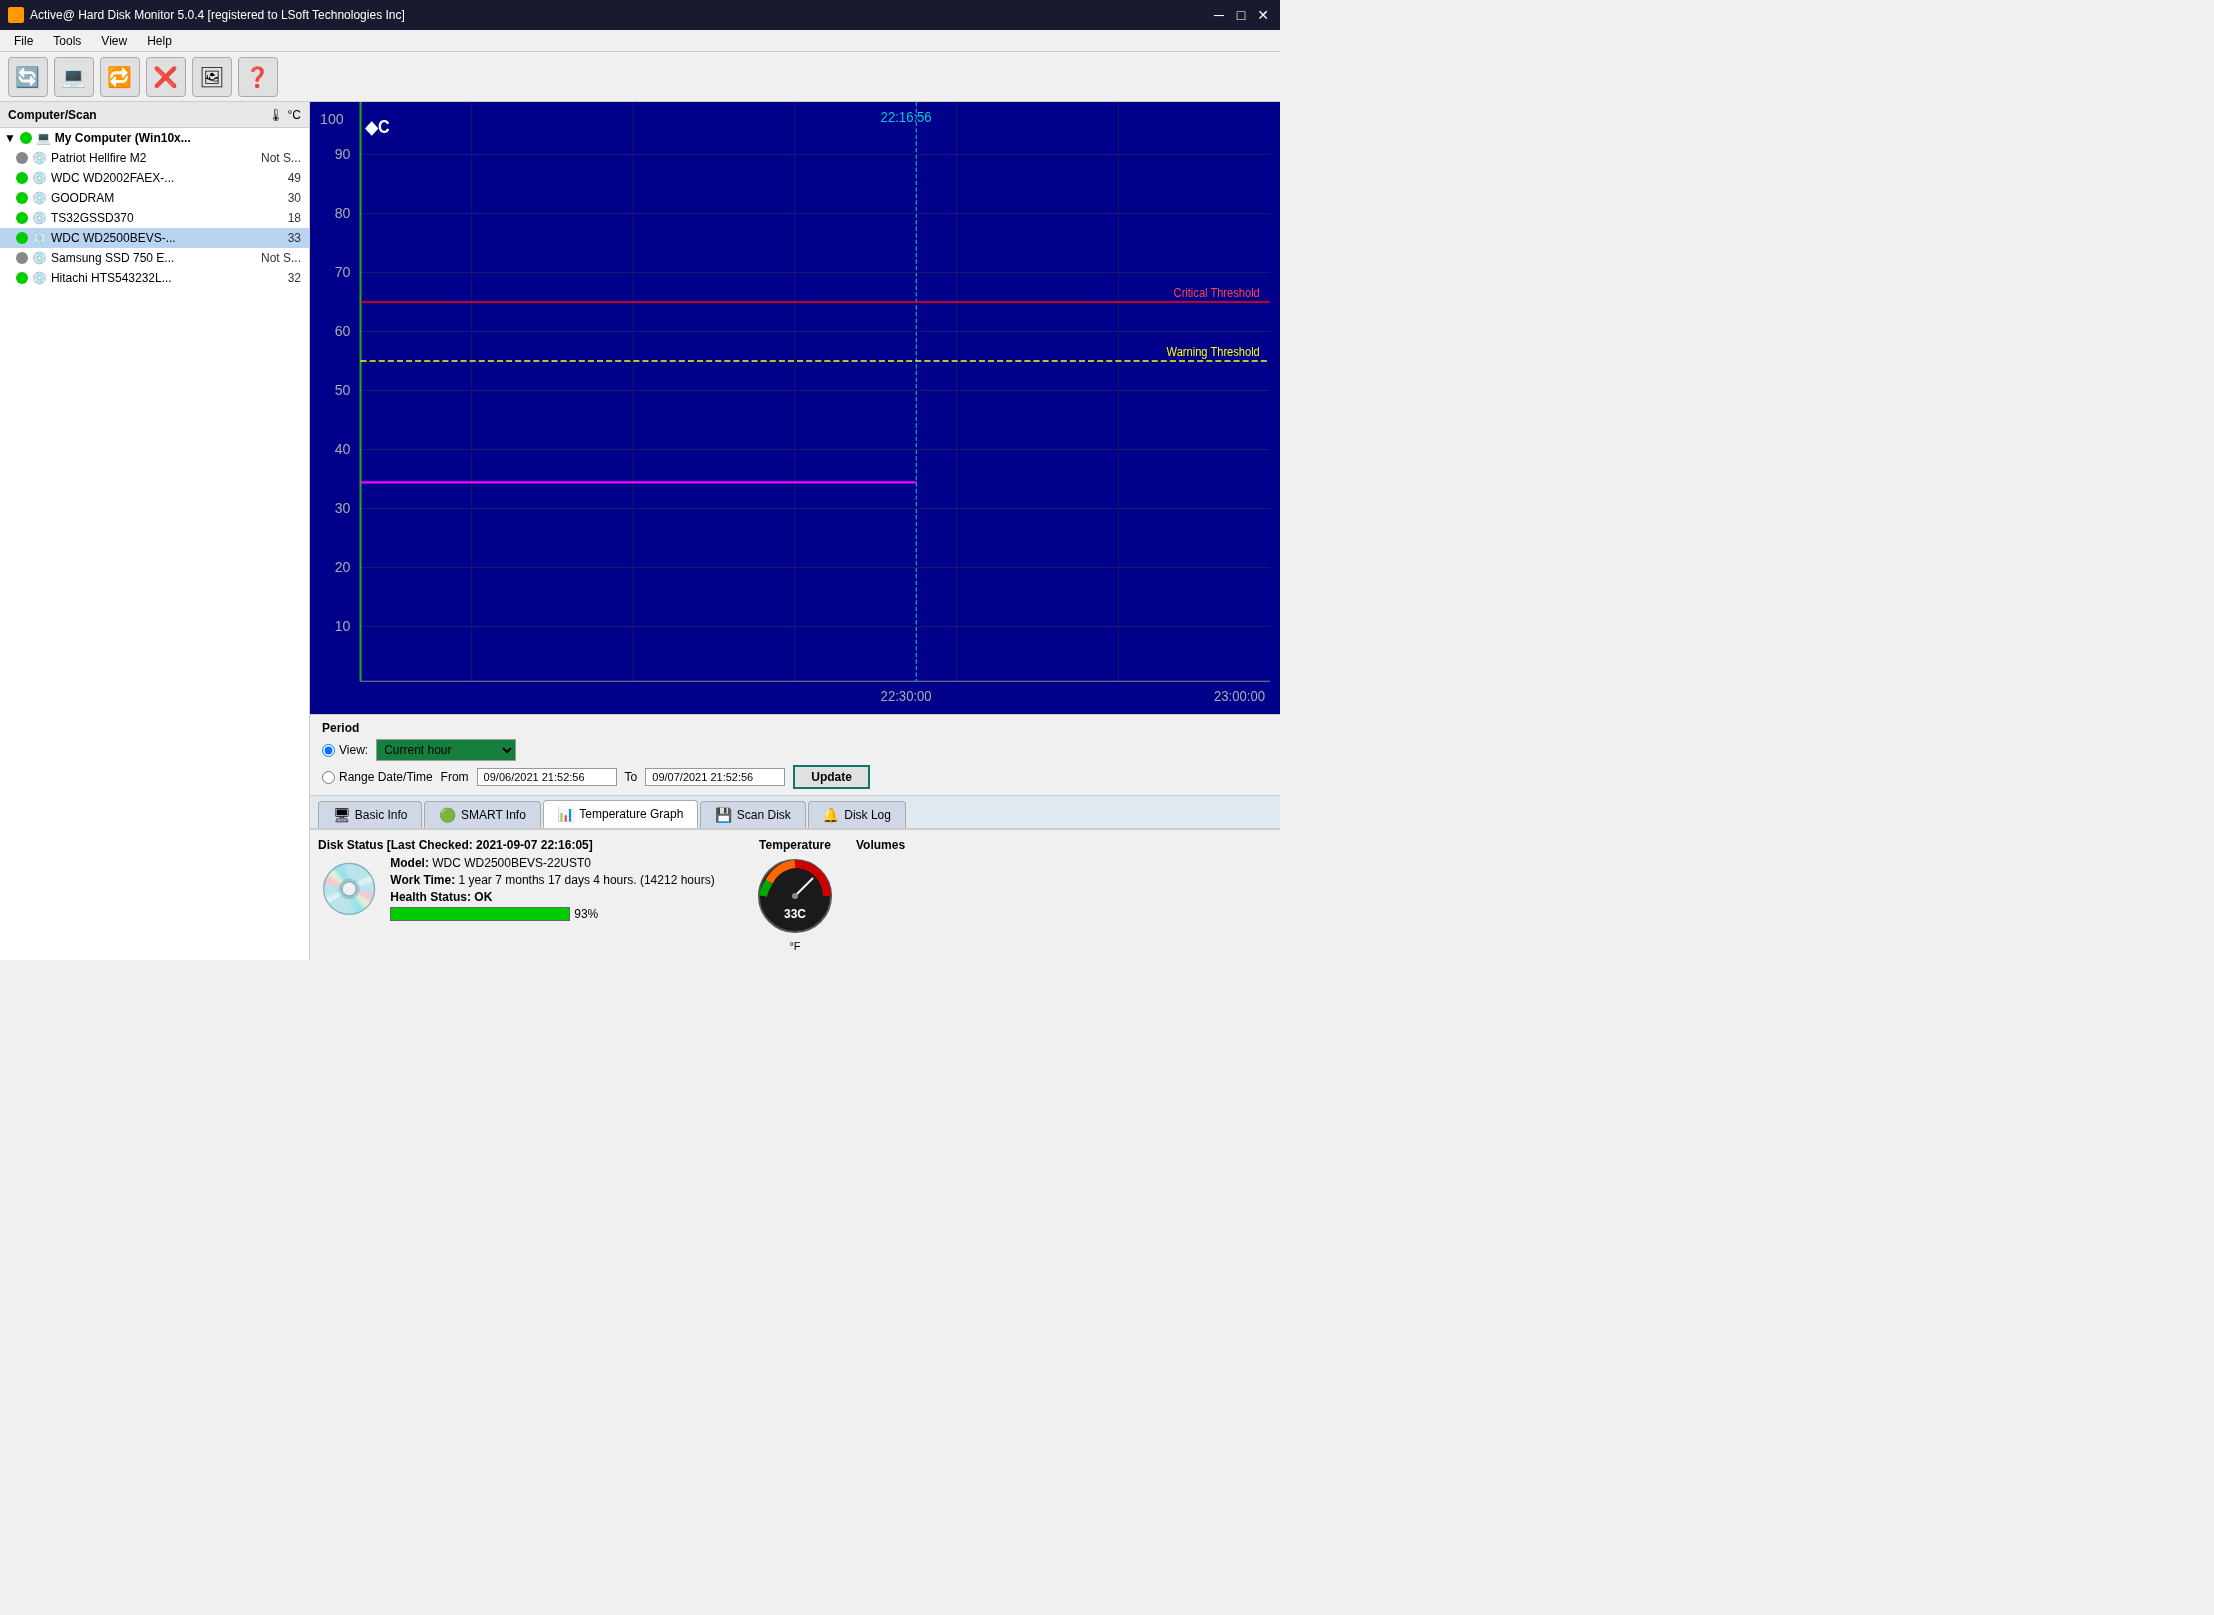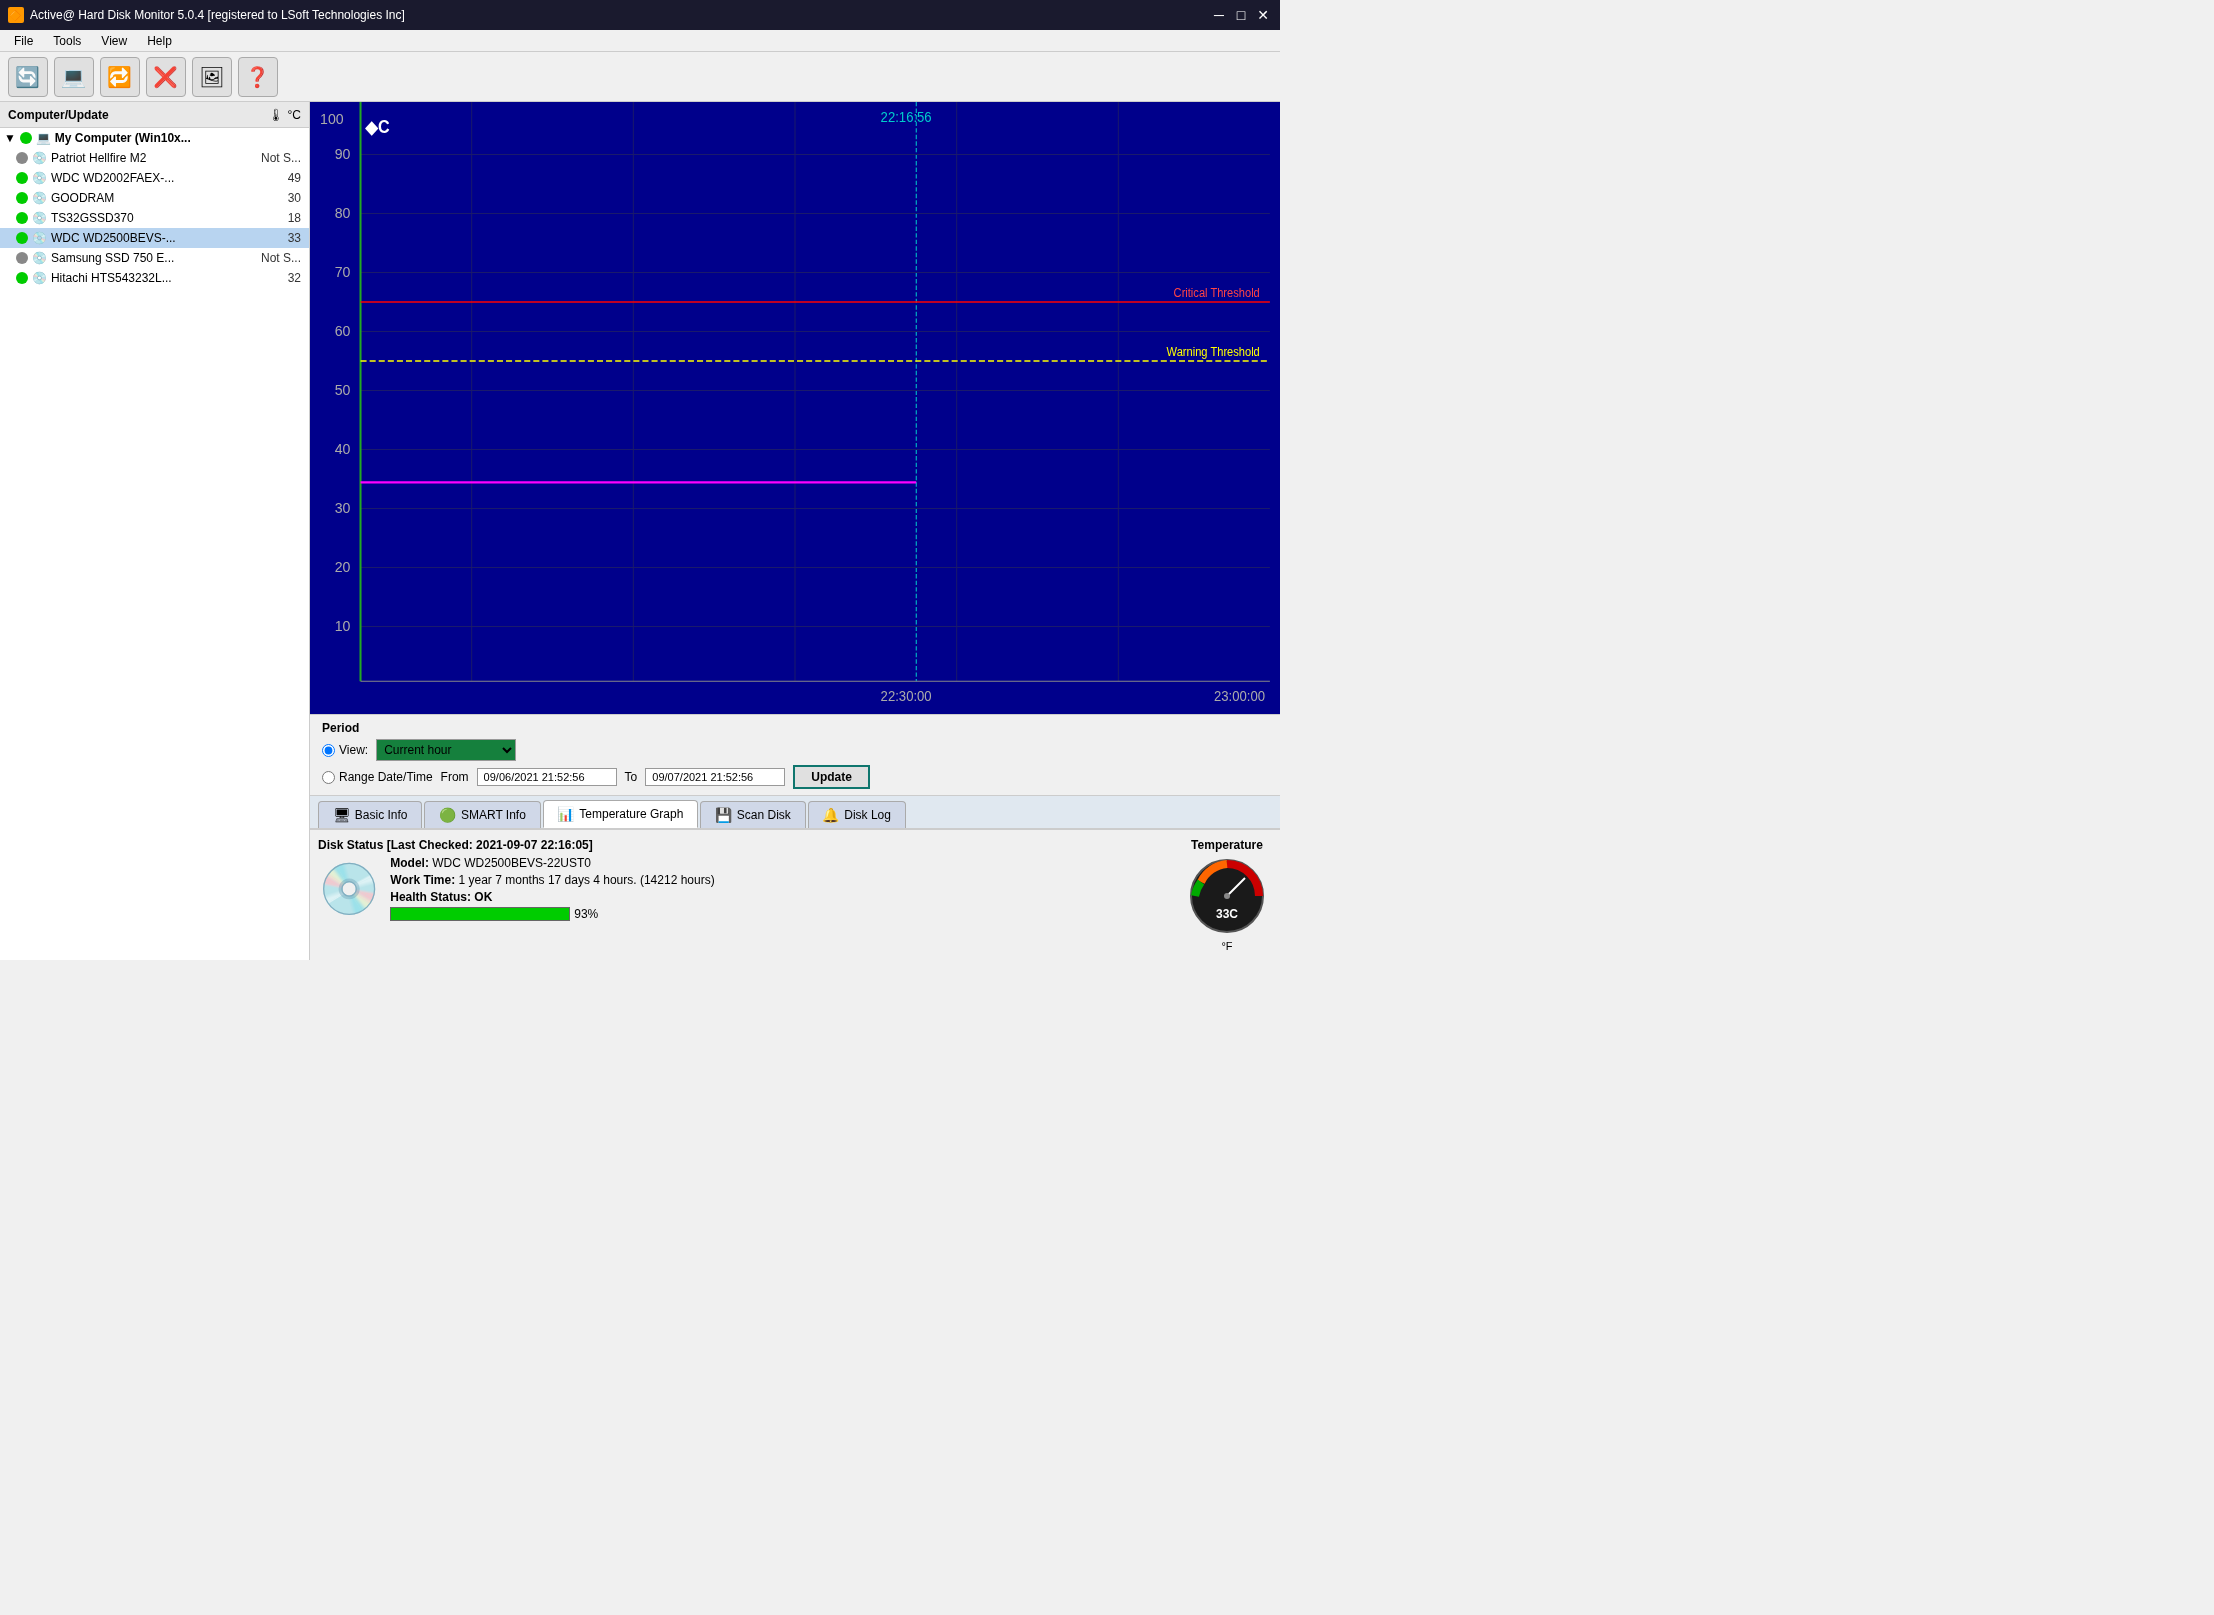--- a/index.html
+++ b/index.html
@@ -259,21 +259,21 @@
   <div class="toolbar-btn">🔁</div>
   <div class="toolbar-btn">❌</div>
   <div class="toolbar-btn">🖼</div>
   <div class="toolbar-btn">❓</div>
 </div>
 
 <div class="main-container">
 
   <div class="sidebar">
     <div class="sidebar-header">
-      <span class="sidebar-header-title">Computer/Update</span>
+      <span class="sidebar-header-title">Computer/Scan</span>
       <div class="sidebar-header-right">
         <span>🌡</span>
         <span>°C</span>
       </div>
     </div>
 
     <div class="tree-item root">
       <span>▼</span>
       <span class="status-dot status-green"></span>
       <span>💻</span>
@@ -479,16 +479,19 @@
 
             <line x1="40" y1="40" x2="58" y2="22" stroke="white" stroke-width="2"></line>
             <circle cx="40" cy="40" r="3" fill="#888"></circle>
 
             <text x="40" y="62" fill="white" font-size="12" text-anchor="middle" font-weight="bold">33C</text>
           </svg>
         </div>
         <span style="font-size:11px;">°F</span>
       </div>
 
+      <div class="volumes-section">
+        <span class="volumes-title">Volumes</span>
+      </div>
     </div>
 
   </div>
 </div>
 
 </body></html>

